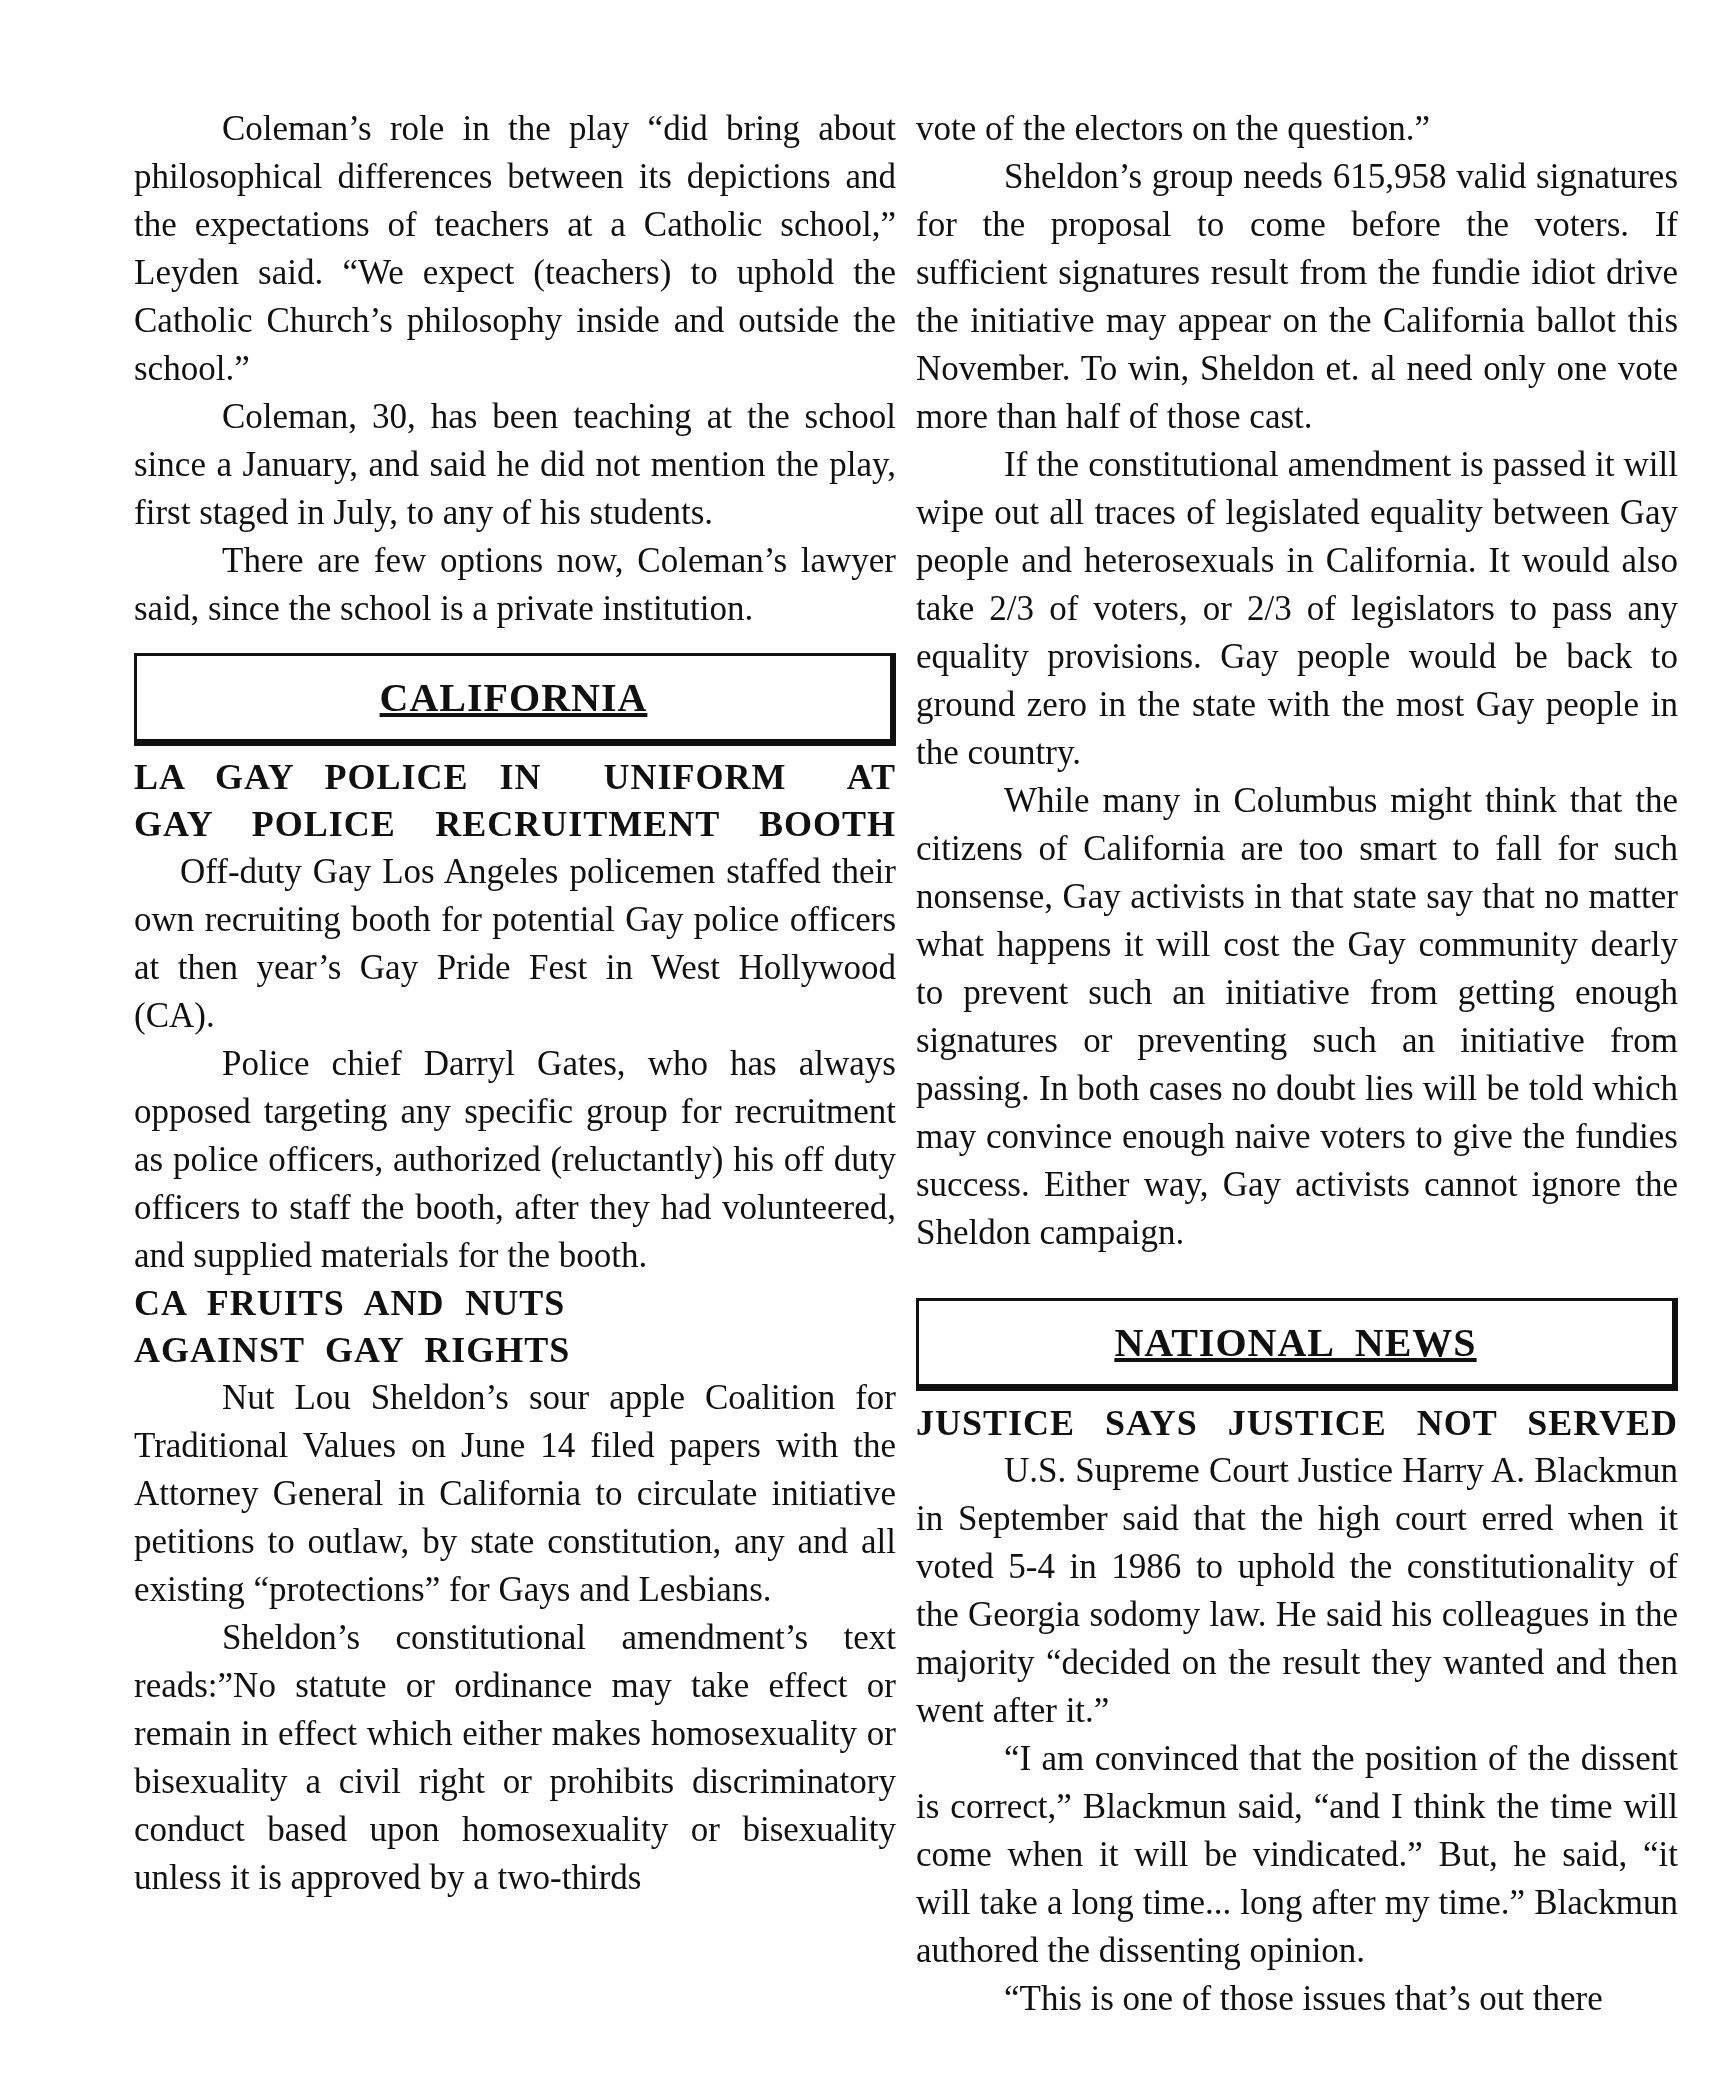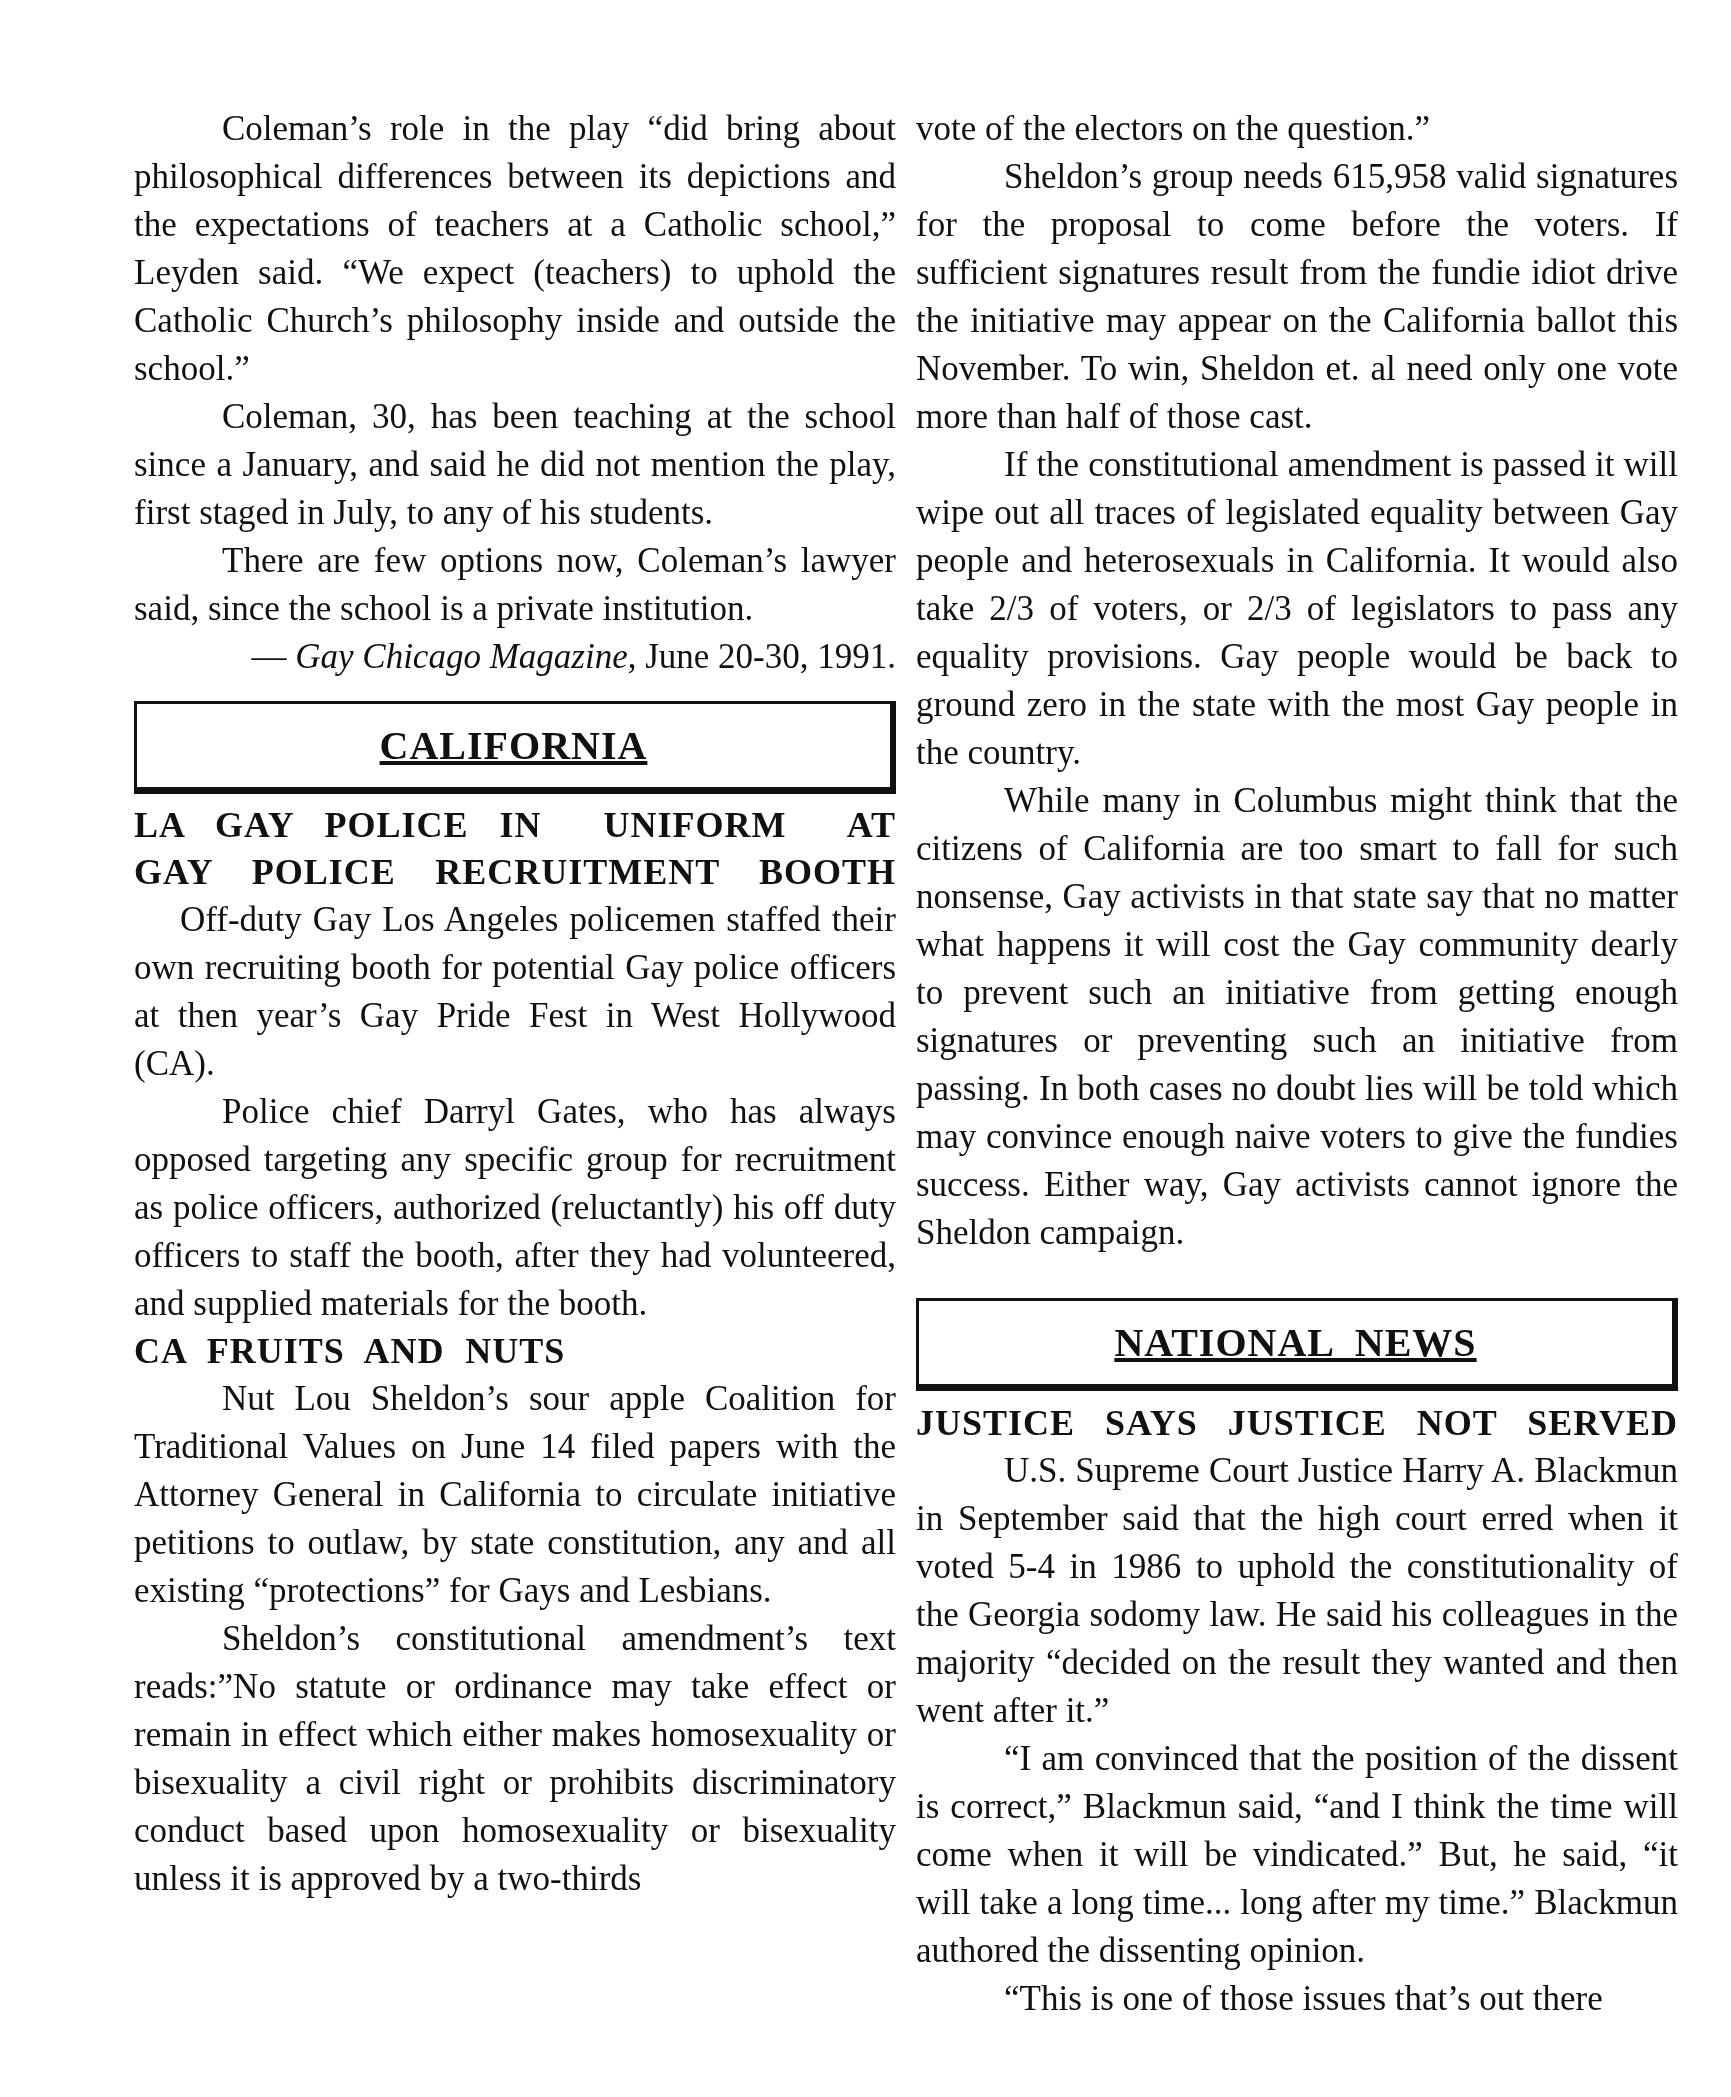--- a/index.html
+++ b/index.html
@@ -29,35 +29,35 @@
   }
   .headline.left { text-align-last: left; word-spacing: 10.7px; }
 </style>
 </head>
 <body>
 
 <div class="col col-left">
   <p class="indent">Coleman’s role in the play “did bring about philosophical differences between its depictions and the expectations of teachers at a Catholic school,” Leyden said. “We expect (teachers) to uphold the Catholic Church’s philosophy inside and outside the school.”</p>
   <p class="indent">Coleman, 30, has been teaching at the school since a January, and said he did not mention the play, first staged in July, to any of his students.</p>
   <p class="indent">There are few options now, Coleman’s lawyer said, since the school is a private institution.</p>
-  <p class="attribution"><span>— </span><i>Gay Chicago Magazine</i><span>, June 20-30, 1991.</span></p>
 
   <div class="section-box">
     <span>CALIFORNIA</span>
   </div>
 
   <div>
     <p class="headline" style="white-space:pre;">LA GAY POLICE IN  UNIFORM  AT</p>
     <p class="headline">GAY POLICE RECRUITMENT BOOTH</p>
     <p class="indent-small">Off-duty Gay Los Angeles policemen staffed their own recruiting booth for potential Gay police officers at then year’s Gay Pride Fest in West Hollywood (CA).</p>
     <p class="indent">Police chief Darryl Gates, who has always opposed targeting any specific group for recruitment as police officers, authorized (reluctantly) his off duty officers to staff the booth, after they had volunteered, and supplied materials for the booth.</p>
   </div>
 
   <div>
     <p class="headline left">CA FRUITS AND NUTS</p>
+    <p class="headline left">AGAINST GAY RIGHTS</p>
     <p class="indent">Nut Lou Sheldon’s sour apple Coalition for Traditional Values on June 14 filed papers with the Attorney General in California to circulate initiative petitions to outlaw, by state constitution, any and all existing “protections” for Gays and Lesbians.</p>
     <p class="indent">Sheldon’s constitutional amendment’s text reads:”No statute or ordinance may take effect or remain in effect which either makes homosexuality or bisexuality a civil right or prohibits discriminatory conduct based upon homosexuality or bisexuality unless it is approved by a two-thirds</p>
   </div>
 </div>
 
 <div class="col col-right">
   <p>vote of the electors on the question.”</p>
   <p class="indent">Sheldon’s group needs 615,958 valid signatures for the proposal to come before the voters. If sufficient signatures result from the fundie idiot drive the initiative may appear on the California ballot this November. To win, Sheldon et. al need only one vote more than half of those cast.</p>
   <p class="indent">If the constitutional amendment is passed it will wipe out all traces of legislated equality between Gay people and heterosexuals in California. It would also take 2/3 of voters, or 2/3 of legislators to pass any equality provisions. Gay people would be back to ground zero in the state with the most Gay people in the country.</p>
   <p class="indent">While many in Columbus might think that the citizens of California are too smart to fall for such nonsense, Gay activists in that state say that no matter what happens it will cost the Gay community dearly to prevent such an initiative from getting enough signatures or preventing such an initiative from passing. In both cases no doubt lies will be told which may convince enough naive voters to give the fundies success. Either way, Gay activists cannot ignore the Sheldon campaign.</p>

